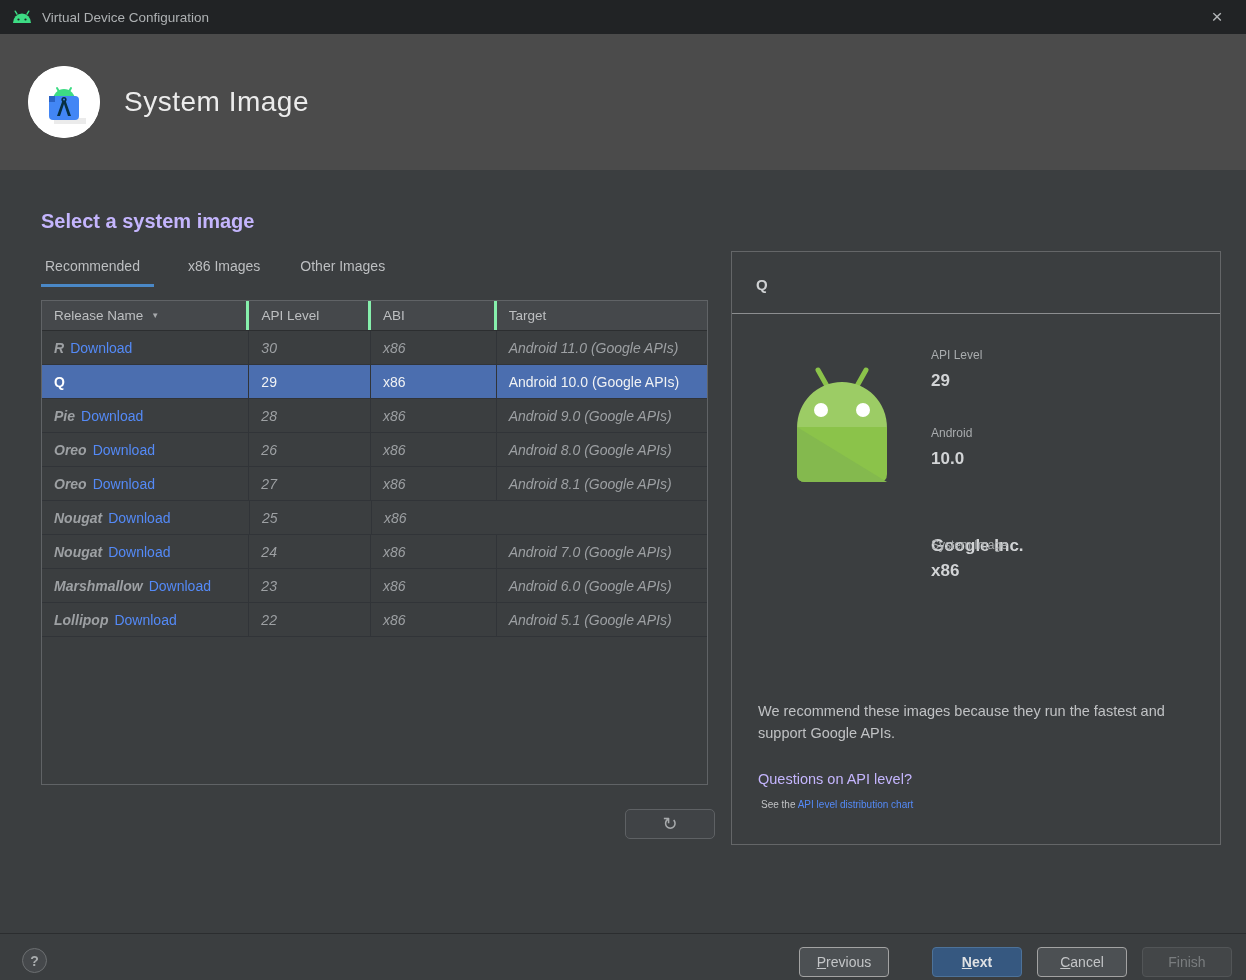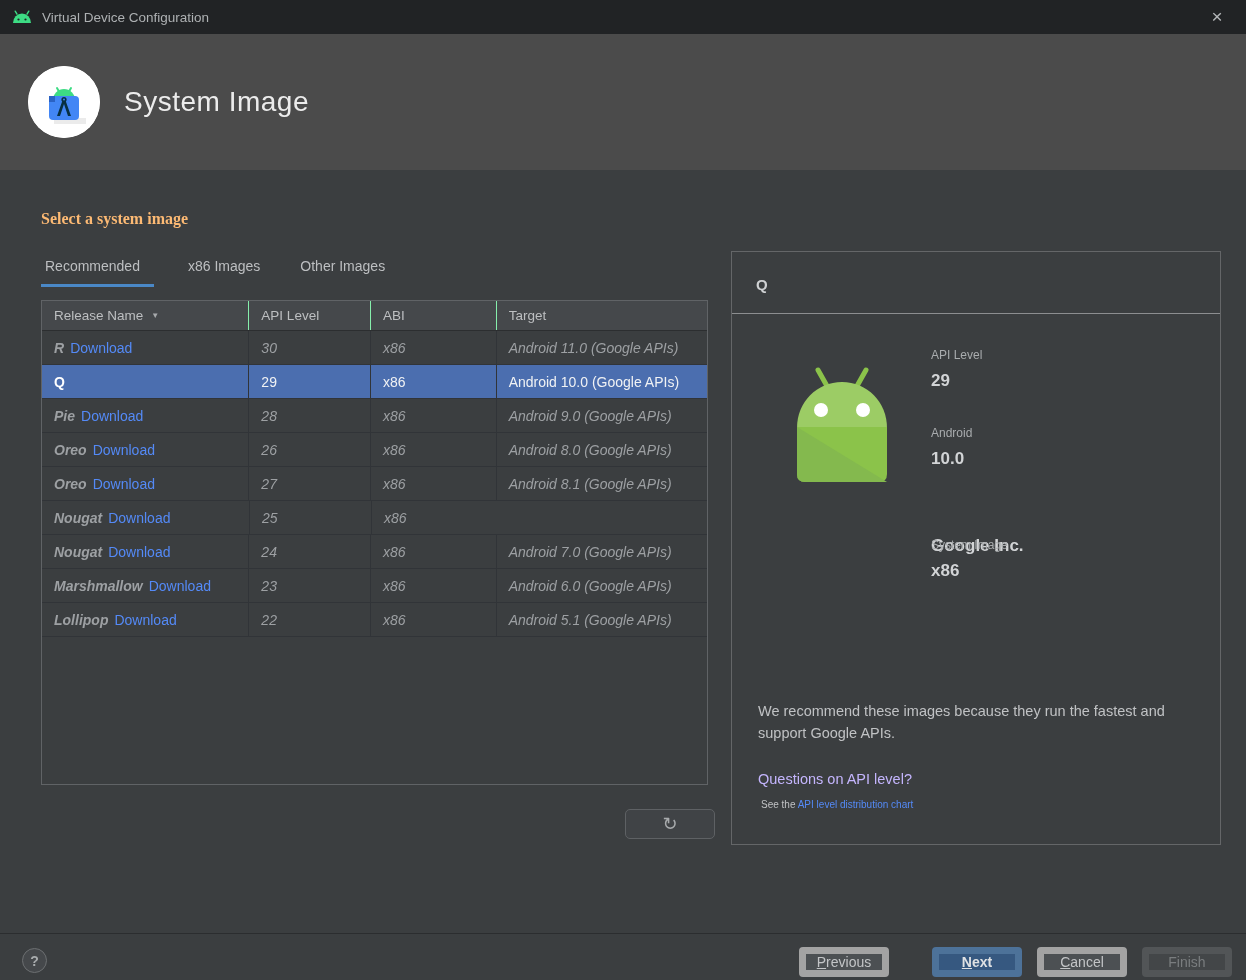--- a/index.html
+++ b/index.html
@@ -33,34 +33,34 @@
   .logo-circle {
     width:72px; height:72px; border-radius:50%; background:#ffffff;
     margin-left:28px; display:flex; align-items:center; justify-content:center;
     overflow:hidden;
   }
   .wizard-title { margin-left:24px; font-size:28px; color:#ececec; letter-spacing:0.5px; }
 
   
   .content { position:absolute; left:0; top:170px; width:1246px; height:763px; }
   .section-heading {
-    position:absolute; left:41px; top:40px; font-size:16px; font-weight:bold; color:#fdba74;font-family:Liberation Serif, serif;
+    position:absolute; left:41px; top:40px; font-size:20px; font-weight:bold; color:#c4b5fd;
   }
 
   .tabs { position:absolute; left:41px; top:88px; display:flex; }
   .tab { font-size:14px; color:#bdbfc1; padding:0 6px 10px 4px; margin-right:30px; }
   .tab.active { border-bottom:3px solid #4a88c7; padding-right:14px; }
 
   
   .table-box {
     position:absolute; left:41px; top:130px; width:667px; height:485px;
     border:1px solid #606366; background:#3b3e40;
   }
   .t-header { display:flex; height:30px; background:#45484b; border-bottom:1px solid #2c2e30; }
-  .t-header .t-cell { color:#bdbfc1; font-size:13.5px; font-style:normal; display:flex; align-items:center; border-right:1px solid #86efac; }
+  .t-header .t-cell { color:#bdbfc1; font-size:13.5px; font-style:normal; display:flex; align-items:center; border-right:3px solid #86efac; }
   .t-header .t-cell:last-child { border-right:none; }
   .sort-icon { font-size:8px; color:#a7aaac; margin-left:8px; }
 
   .t-row { display:flex; height:34px; border-bottom:1px solid #313438; }
   .t-cell { padding-left:12px; display:flex; align-items:center; font-size:14px; overflow:hidden; white-space:nowrap; border-right:1px solid #313438; }
   .t-cell:last-child { border-right:none; }
   .col-name { width:208px; }
   .col-api { width:122px; }
   .col-abi { width:126px; }
   .col-target { width:211px; }
@@ -102,21 +102,21 @@
   
   .footer-divider { position:absolute; left:0; top:933px; width:1246px; height:1px; background:#2b2d2f; }
   .footer { position:absolute; left:0; top:934px; width:1246px; height:46px; background:#3b3e40; }
   .help-btn {
     position:absolute; left:22px; top:14px; width:25px; height:25px; border-radius:50%;
     background:#45484b; border:1px solid #6c6f71; color:#a9acae;
     display:flex; align-items:center; justify-content:center; font-size:14px; font-weight:bold;
   }
   .btn-row { position:absolute; right:14px; top:13px; display:flex; gap:15px; }
   .btn {
-    width:90px; height:30px; border:7px solid #a3a3a3; border-radius:4px;
+    width:90px; height:30px; border:1px solid #a3a3a3; border-radius:4px;
     background:#4c5053; color:#c3c5c7; font-size:14px;
     display:flex; align-items:center; justify-content:center;
     font-family:"Liberation Sans", sans-serif;
   }
   .btn .mn { text-decoration:underline; }
   .btn.primary { background:#365880; border-color:#4d7299; color:#dfe1e3; font-weight:bold;margin-left:28px; }
   .btn.disabled { background:#434648; border-color:#525557; color:#7a7d7f; }
 </style>
 </head>
 <body>

